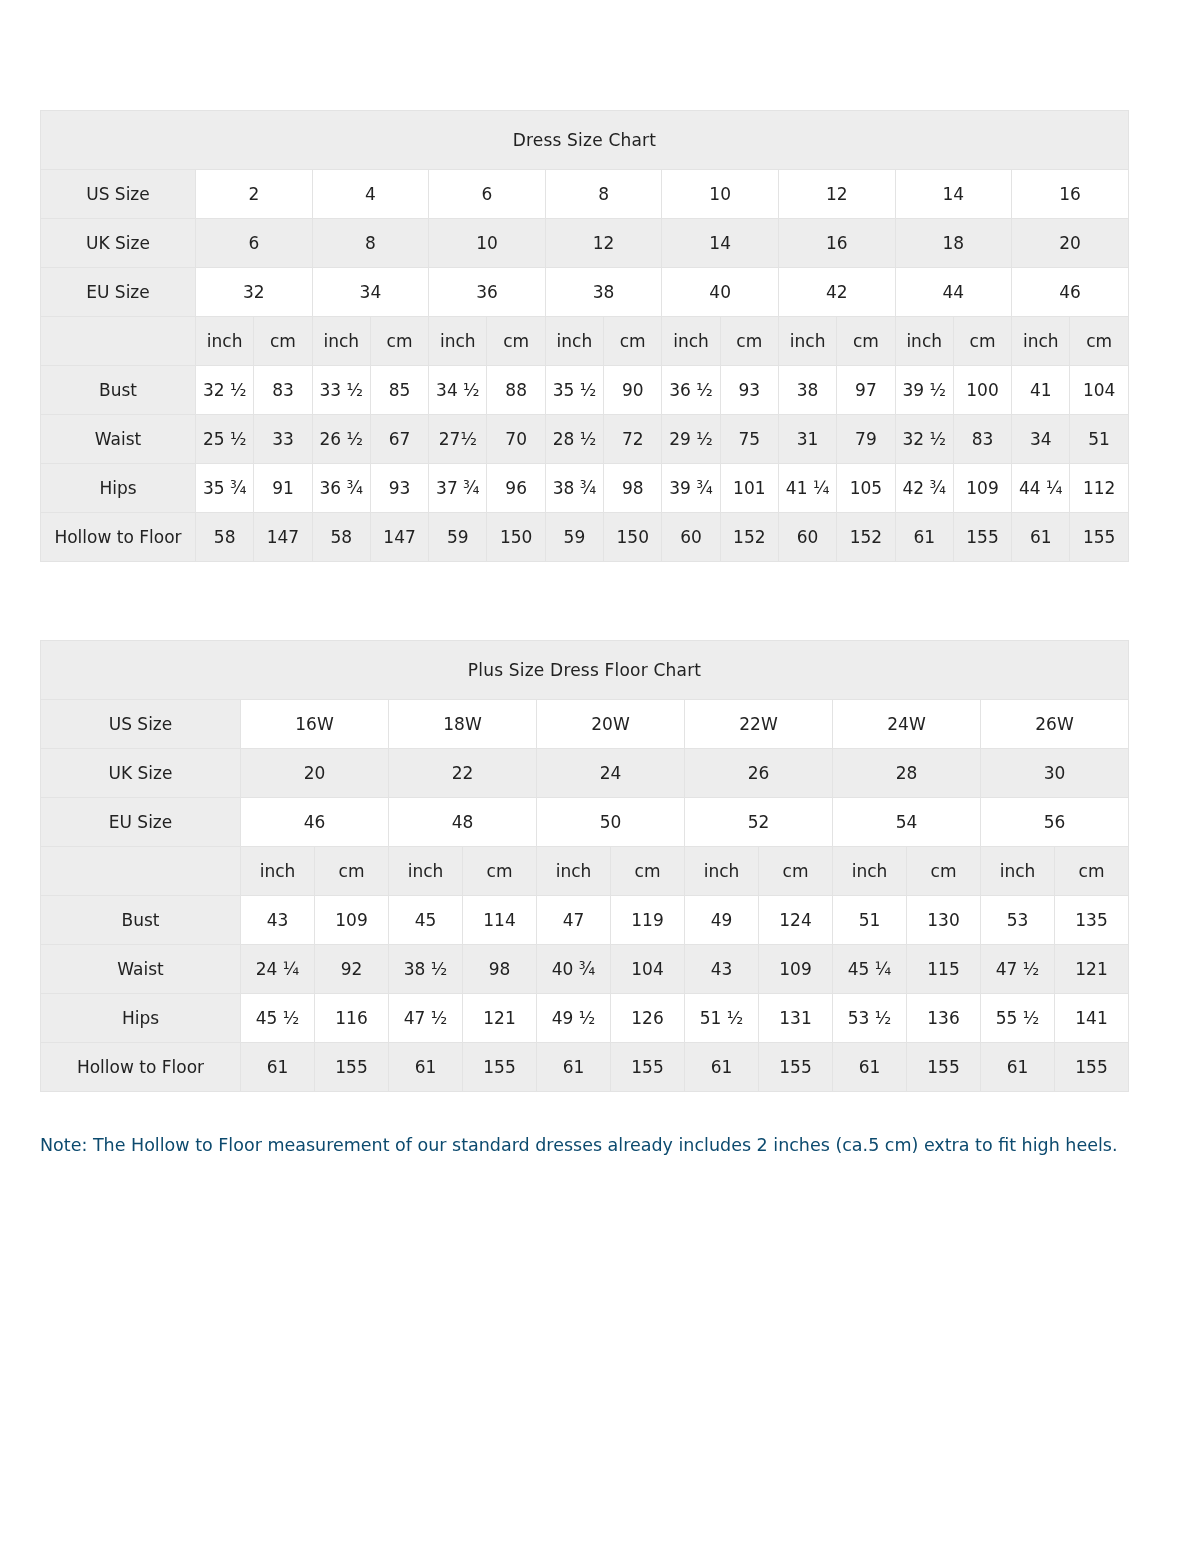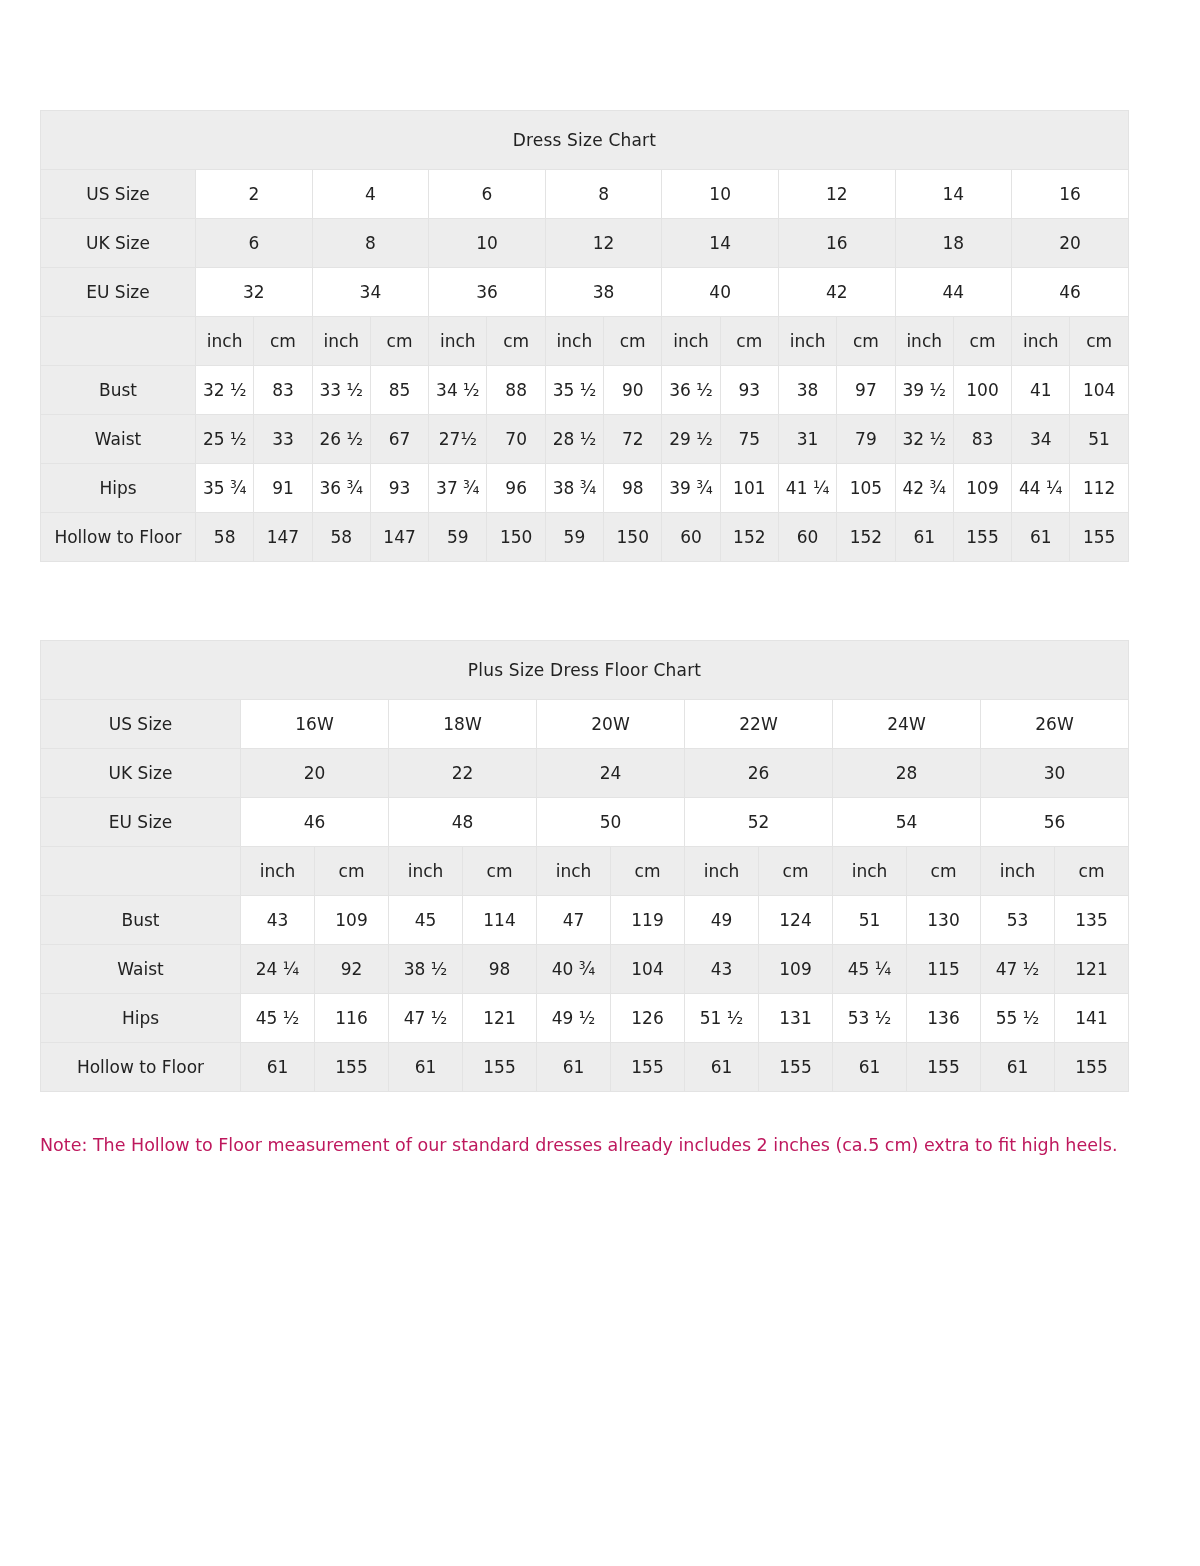--- a/index.html
+++ b/index.html
@@ -57,21 +57,21 @@
     background: #ededed !important;
   }
   .spacer {
     height: 78px;
   }
   .note {
     margin-top: 40px;
     width: 1090px;
     font-size: 17.5px;
     line-height: 1.55;
-    color: #be185d;
+    color: #0c4a6e;
   }
   .note p {
     margin: 0;
   }
 </style>
 </head>
 <body>
 
 <div class="page">
 

